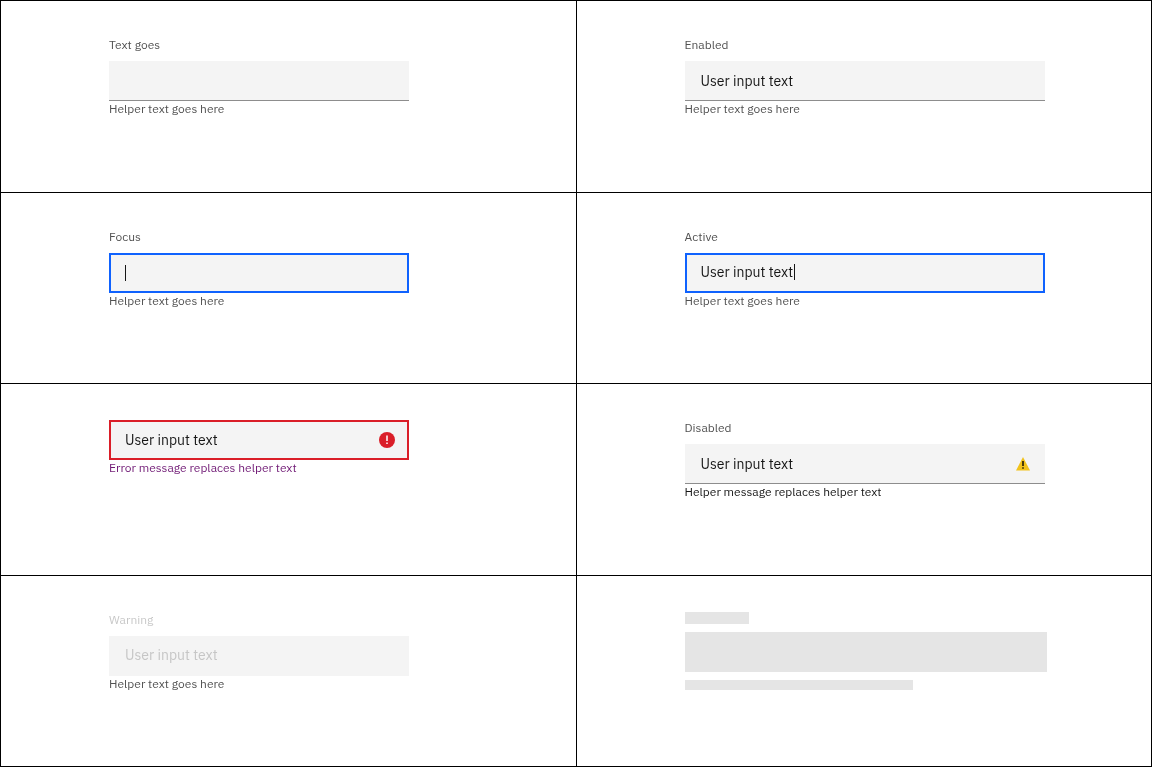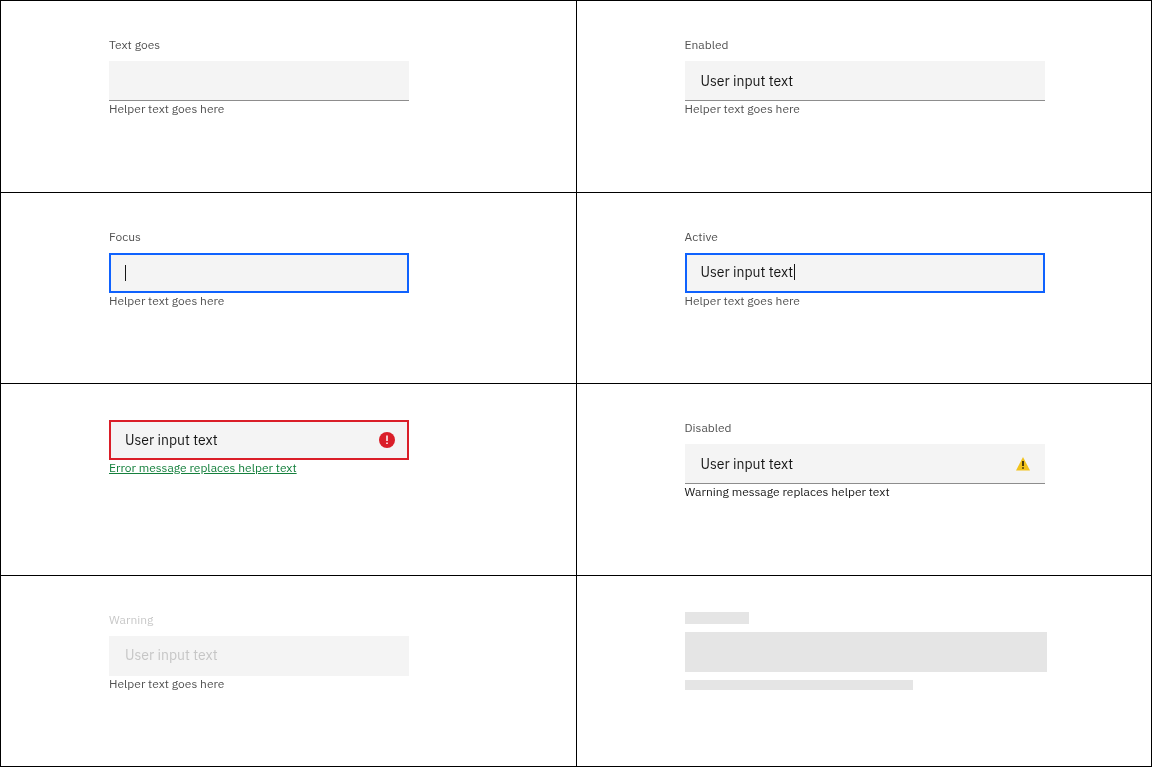--- a/index.html
+++ b/index.html
@@ -34,21 +34,21 @@
     margin-bottom: 8px;
     display: block;
   }
   .label.dimmed { color: rgba(22,22,22,0.25); }
   .helper {
     font-size: 12px;
     line-height: 16px;
     color: #525252;
     display: block;
   }
-  .helper.error { color: #15803d; text-decoration: underline; }
+  .helper.error { color: #701a75; }
   .helper.warning { color: #161616; }
 
   .input-wrap {
     width: 300px;
     height: 40px;
     position: relative;
     display: flex;
     align-items: flex-end;
   }
   .ti {
@@ -195,21 +195,21 @@
     <div class="cell right warning">
       <span class="label">Disabled</span>
       <div class="input-wrap">
         <input class="ti" type="text" value="User input text" style="">
         <svg class="status-icon" viewBox="0 0 16 16">
           <polygon points="8,1 15,14.5 1,14.5" fill="#f1c21b"></polygon>
           <rect x="7.3" y="5" width="1.4" height="5" fill="#000000"></rect>
           <rect x="7.3" y="11.3" width="1.4" height="1.4" fill="#000000"></rect>
         </svg>
       </div>
-      <span class="helper warning">Warning message replaces helper text</span>
+      <span class="helper warning">Helper message replaces helper text</span>
     </div>
 
     <div class="cell">
       <span class="label dimmed">Warning</span>
       <div class="input-wrap">
         <input class="ti" type="text" disabled="" value="User input text" style="">
       </div>
       <span class="helper">Helper text goes here</span>
     </div>
 

